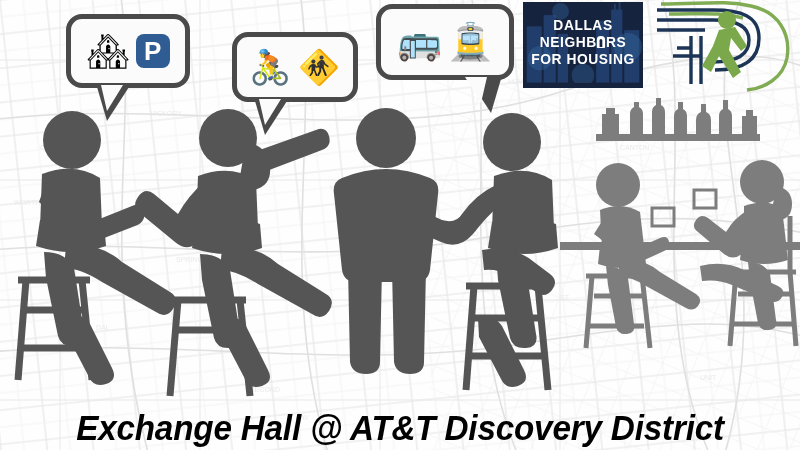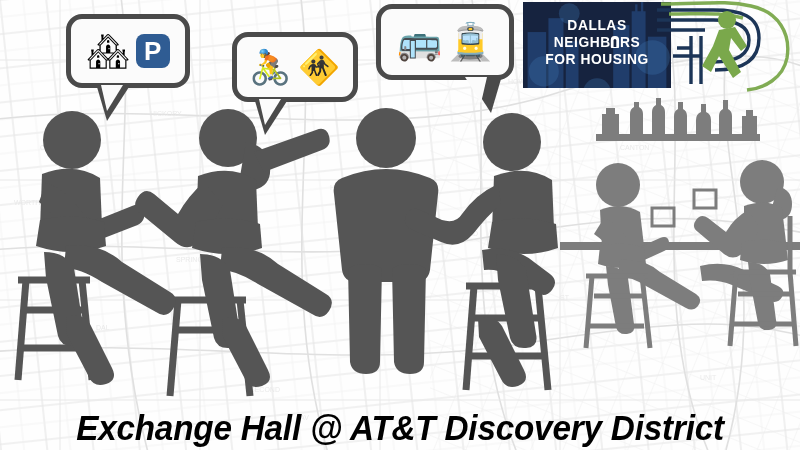--- a/index.html
+++ b/index.html
@@ -21,21 +21,21 @@
   #bubble-housing{left:66px;top:14px;width:124px;height:74px;}
   #bubble-bike{left:232px;top:32px;width:126px;height:70px;}
   #bubble-transit{left:376px;top:4px;width:138px;height:76px;}
 
   .tail-a{border-left:10px solid transparent;border-right:22px solid transparent;
           border-top:34px solid #4a4a4a;}
   .tail-b{border-left:6px solid transparent;border-right:16px solid transparent;
           border-top:26px solid #fbfbfb;}
 
   
-  #logo-dnh{position:absolute;left:523px;top:2px;width:148px;height:86px;
+  #logo-dnh{position:absolute;left:523px;top:2px;width:120px;height:86px;
             background:#16233f;overflow:hidden;}
   #logo-dnh .sky{position:absolute;inset:0;}
   #logo-dnh .txt{position:absolute;left:0;right:0;top:14px;text-align:center;
                  color:#fff;font-weight:bold;font-size:15px;line-height:17px;
                  letter-spacing:.6px;font-family:"Liberation Sans Narrow","Liberation Sans",sans-serif;
                  transform:scaleX(.92);}
   #logo-dnh .txt div{white-space:nowrap;}
   .nb-o{display:inline-block;width:9px;height:12px;background:#fff;
         border-radius:4px 4px 1px 1px;position:relative;vertical-align:-1px;margin:0 .5px;}
   .nb-o:after{content:"";position:absolute;left:3px;top:3px;width:3px;height:8px;

